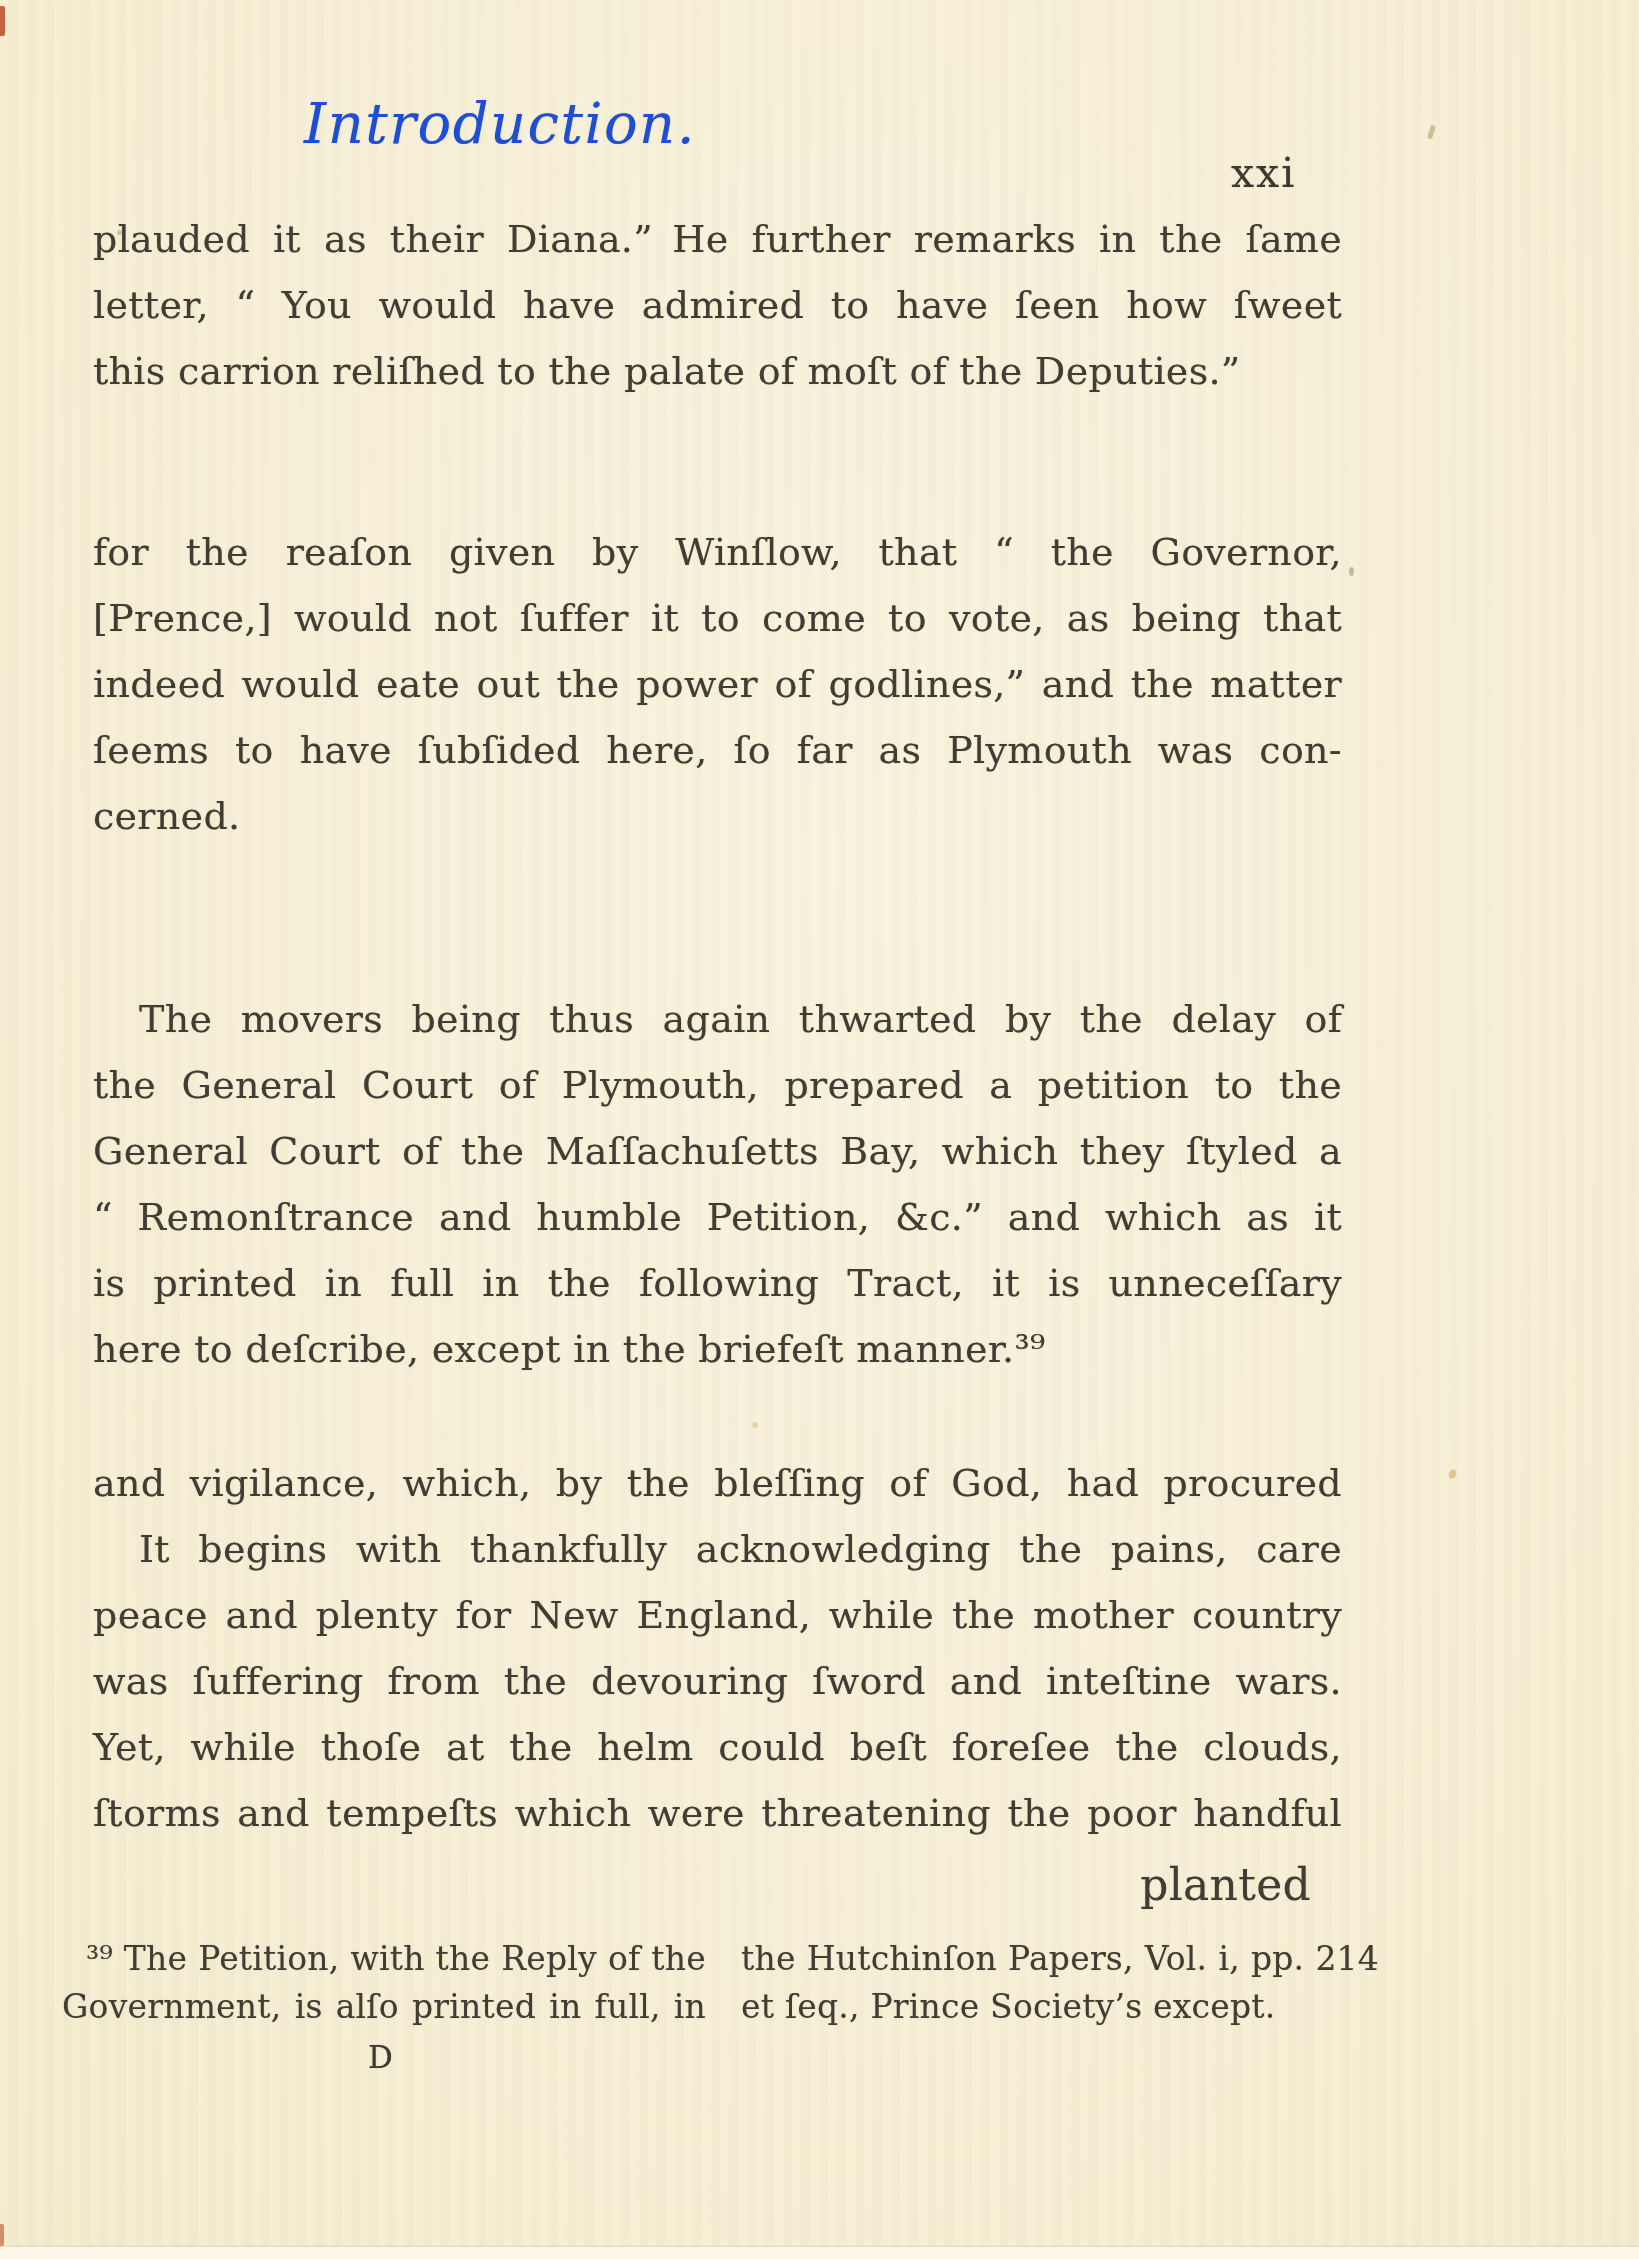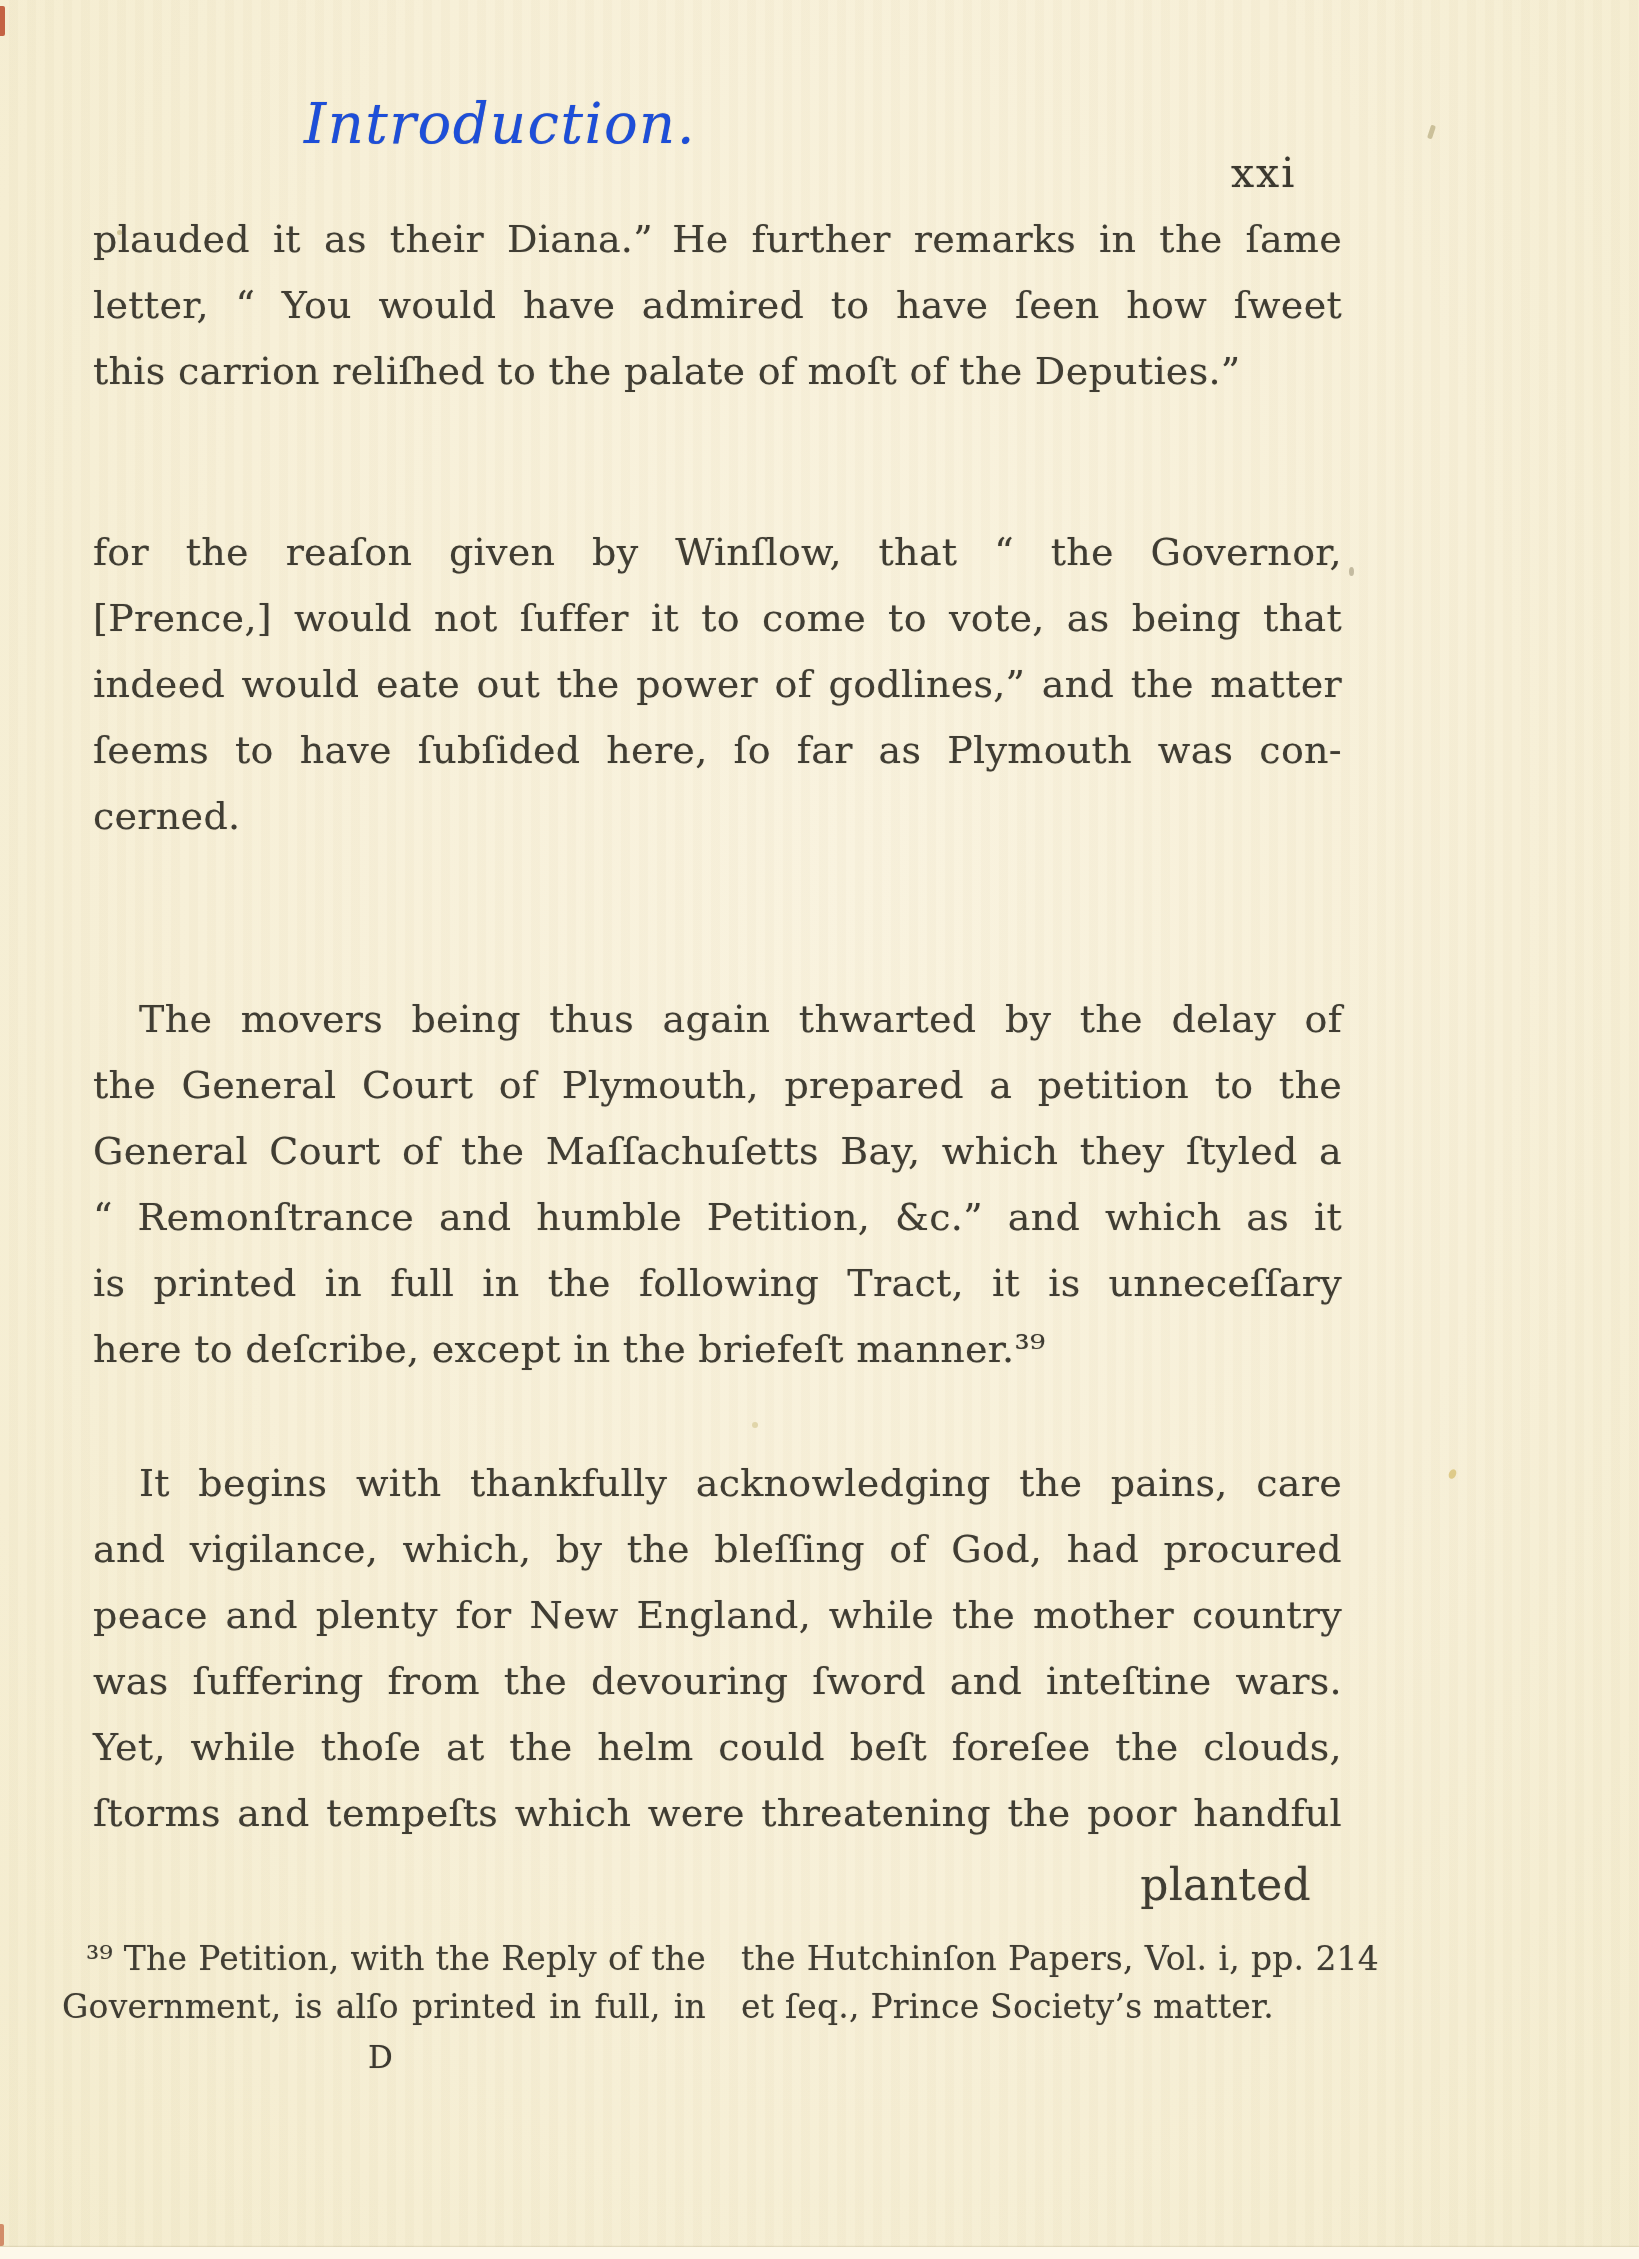--- a/index.html
+++ b/index.html
@@ -94,35 +94,35 @@
     </div>
   <div class="para p3">
       <div class="tline indent">The movers being thus again thwarted by the delay of</div>
       <div class="tline">the General Court of Plymouth, prepared a petition to the</div>
       <div class="tline">General Court of the Maſſachuſetts Bay, which they ſtyled a</div>
       <div class="tline">“ Remonſtrance and humble Petition, &amp;c.” and which as it</div>
       <div class="tline">is printed in full in the following Tract, it is unneceſſary</div>
       <div class="tline last">here to deſcribe, except in the briefeſt manner.³⁹</div>
     </div>
   <div class="para p4">
+      <div class="tline">and vigilance, which, by the bleſſing of God, had procured</div>
       <div class="tline indent">It begins with thankfully acknowledging the pains, care</div>
-      <div class="tline">and vigilance, which, by the bleſſing of God, had procured</div>
       <div class="tline">peace and plenty for New England, while the mother country</div>
       <div class="tline">was ſuffering from the devouring ſword and inteſtine wars.</div>
       <div class="tline">Yet, while thoſe at the helm could beſt foreſee the clouds,</div>
       <div class="tline">ſtorms and tempeſts which were threatening the poor handful</div>
     </div>
 
   <div class="catchword">planted</div>
 
   <div class="footnote-col fn1">
       <div class="tline fn-indent">³⁹ The Petition, with the Reply of the</div>
       <div class="tline">Government, is alſo printed in full, in</div>
     </div>
   <div class="footnote-col fn2">
       <div class="tline">the Hutchinſon Papers, Vol. i, pp. 214</div>
-      <div class="tline last">et ſeq., Prince Society’s matter.</div>
+      <div class="tline last">et ſeq., Prince Society’s except.</div>
     </div>
 
   <div class="signature">D</div>
 
 </div>
 
 
 </body></html>

